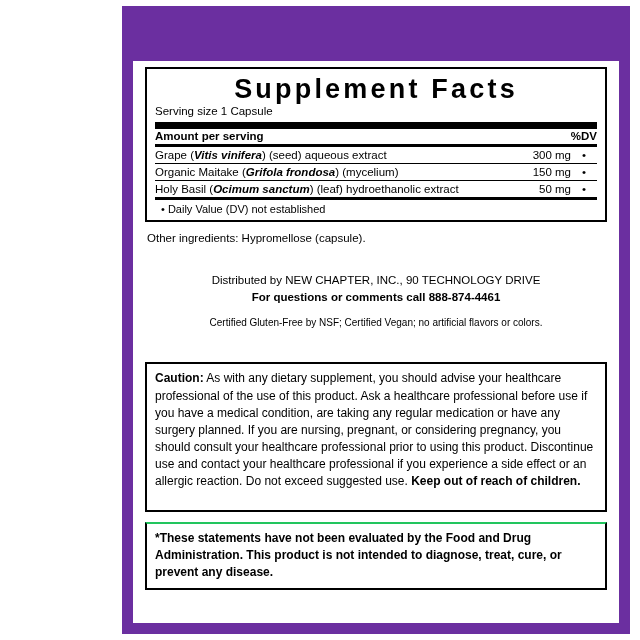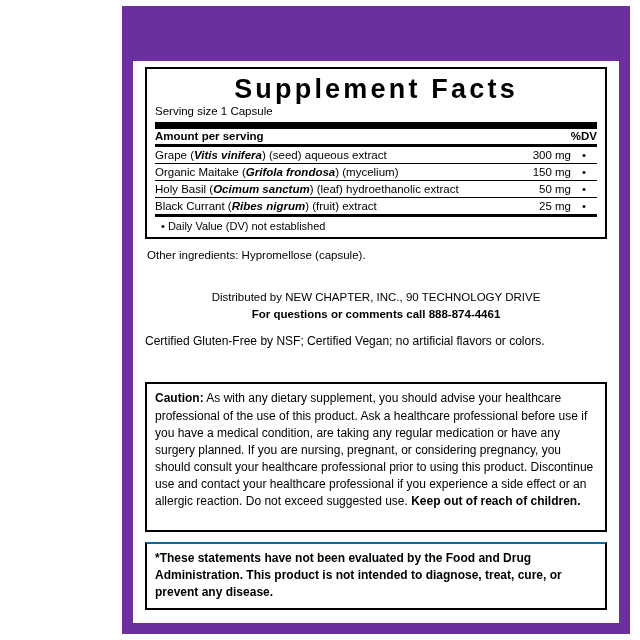--- a/index.html
+++ b/index.html
@@ -117,22 +117,22 @@
 
   
   .dist {
     text-align: center;
     font-size: 11.5px;
     line-height: 1.45;
     margin-top: 28px;
   }
   .dist .phone { font-weight: bold; }
   .certified {
-    text-align: left;
-    font-size: 12px;
+    text-align: center;
+    font-size: 10px;
     margin-top: 12px;
   }
 
   
   .caution-box {
     border: 2px solid #000;
     margin-top: 34px;
     padding: 6px 8px 20px 8px;
     font-size: 12px;
     line-height: 1.42;
@@ -142,21 +142,21 @@
   
   .disclaimer-box {
     border: 2px solid #000;
     border-top: none;
     margin-top: 10px;
     padding: 6px 8px 7px 8px;
     font-size: 12px;
     font-weight: bold;
     line-height: 1.42;
   }
-  .disclaimer-box.with-top { border-top: 2px solid #0369a1; }
+  .disclaimer-box.with-top { border-top: 2px solid #22c55e; }
 </style>
 </head>
 <body>
 
 <div class="label">
   <div class="frame-outer">
     <div class="frame-inner">
       <div class="content">
 
         <div class="sf-panel">
@@ -178,25 +178,20 @@
               <tr>
                 <td class="ing"><span>Organic Maitake (</span><span class="ital">Grifola frondosa</span><span>) (mycelium)</span></td>
                 <td class="amt">150 mg</td>
                 <td class="dv">•</td>
               </tr>
               <tr>
                 <td class="ing"><span>Holy Basil (</span><span class="ital">Ocimum sanctum</span><span>) (leaf) hydroethanolic extract</span></td>
                 <td class="amt">50 mg</td>
                 <td class="dv">•</td>
               </tr>
-              <tr>
-                <td class="ing"><span>Black Currant (</span><span class="ital">Ribes nigrum</span><span>) (fruit) extract</span></td>
-                <td class="amt">25 mg</td>
-                <td class="dv">•</td>
-              </tr>
             </tbody>
           </table>
           <div class="rule-med"></div>
           <div class="sf-footnote">• Daily Value (DV) not established</div>
         </div>
 
         <div class="other-ing">Other ingredients: Hypromellose (capsule).</div>
 
         <div class="dist">
           <div>Distributed by NEW CHAPTER, INC., 90 TECHNOLOGY DRIVE</div>

